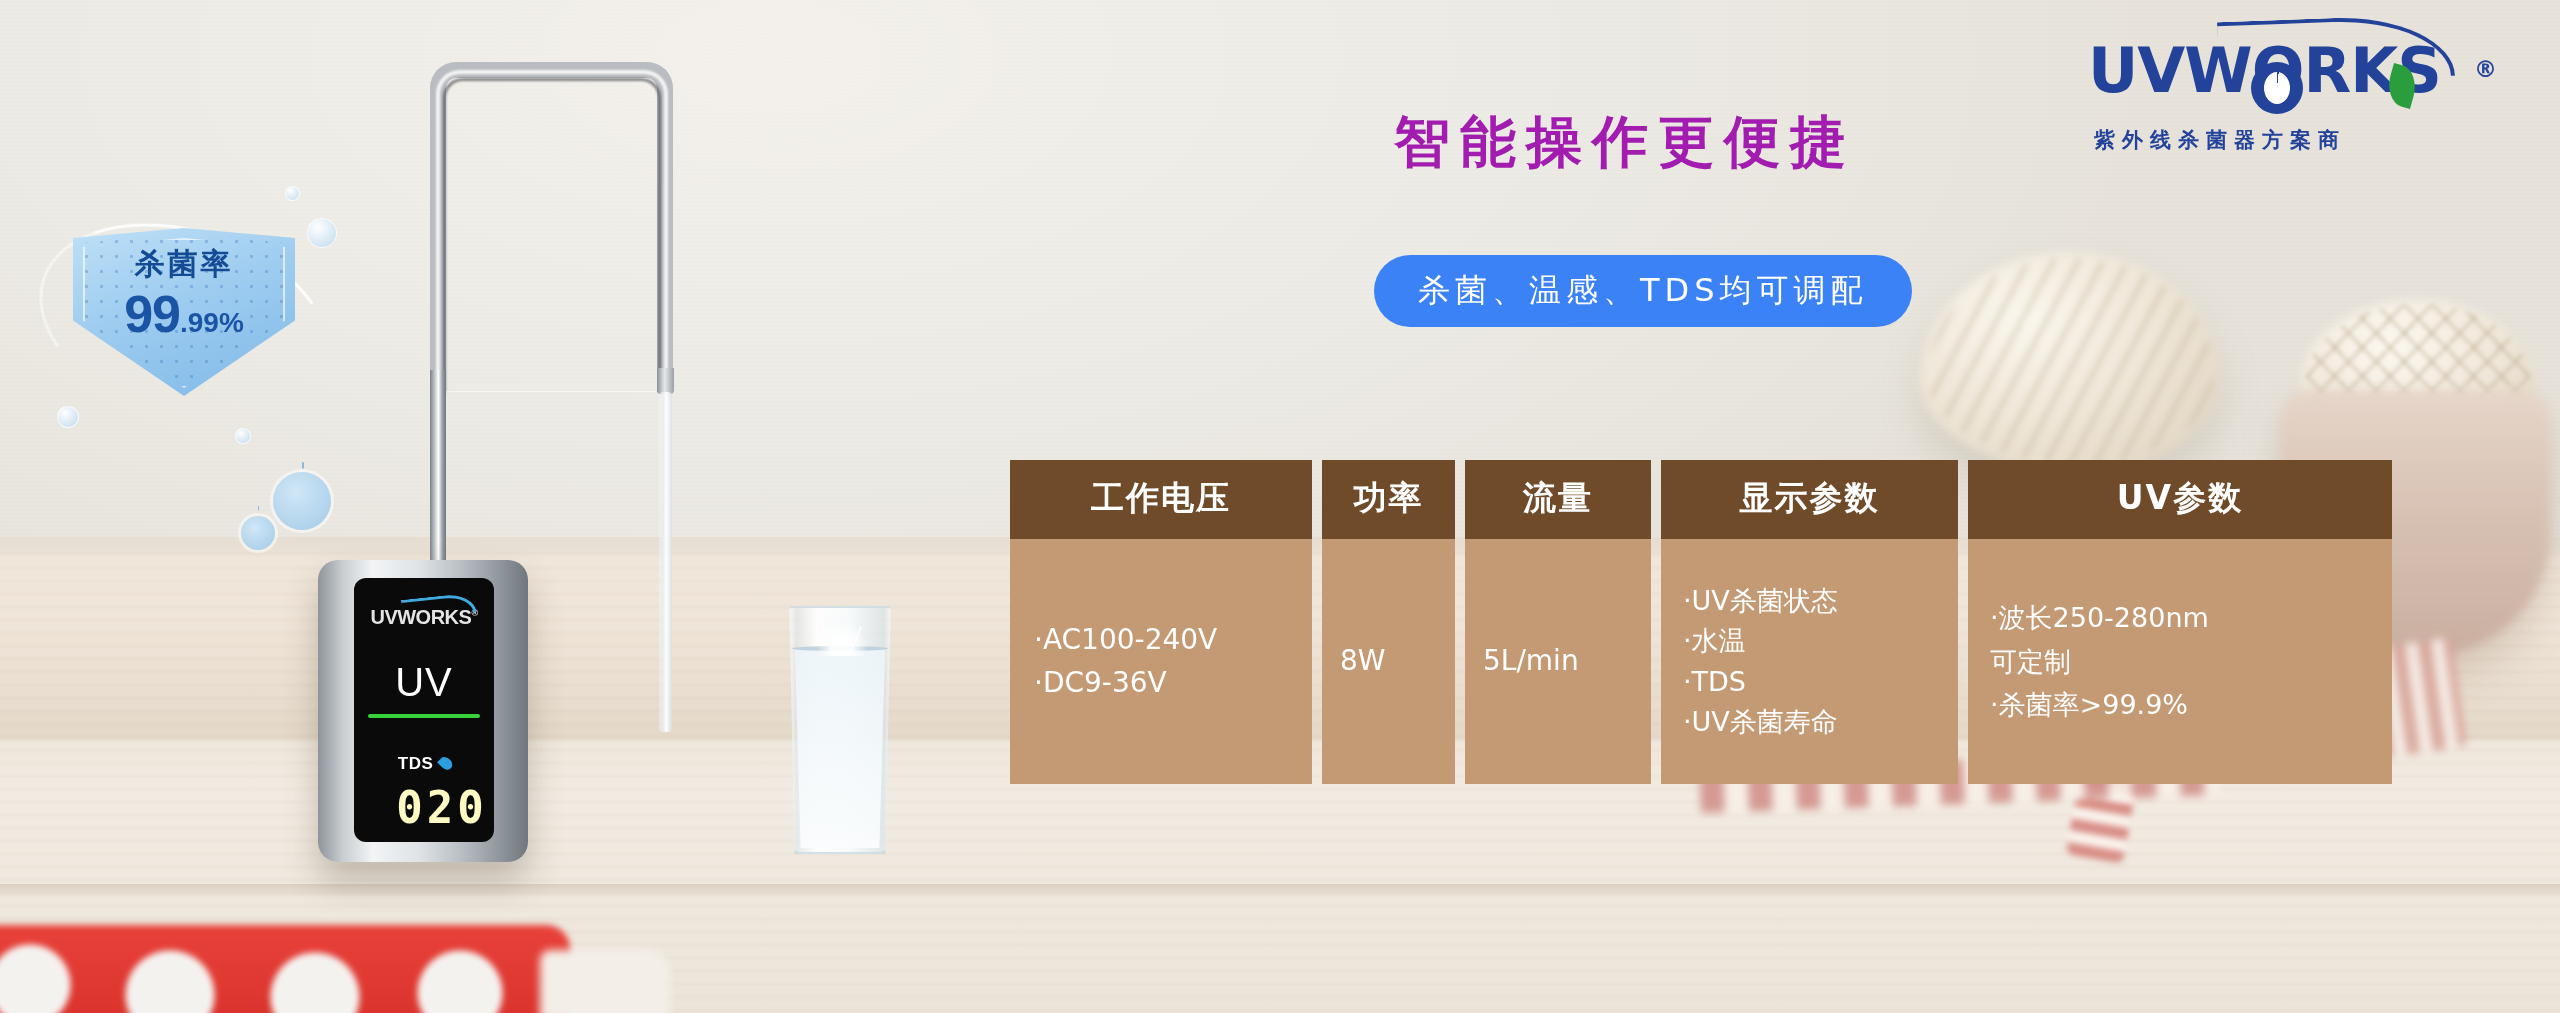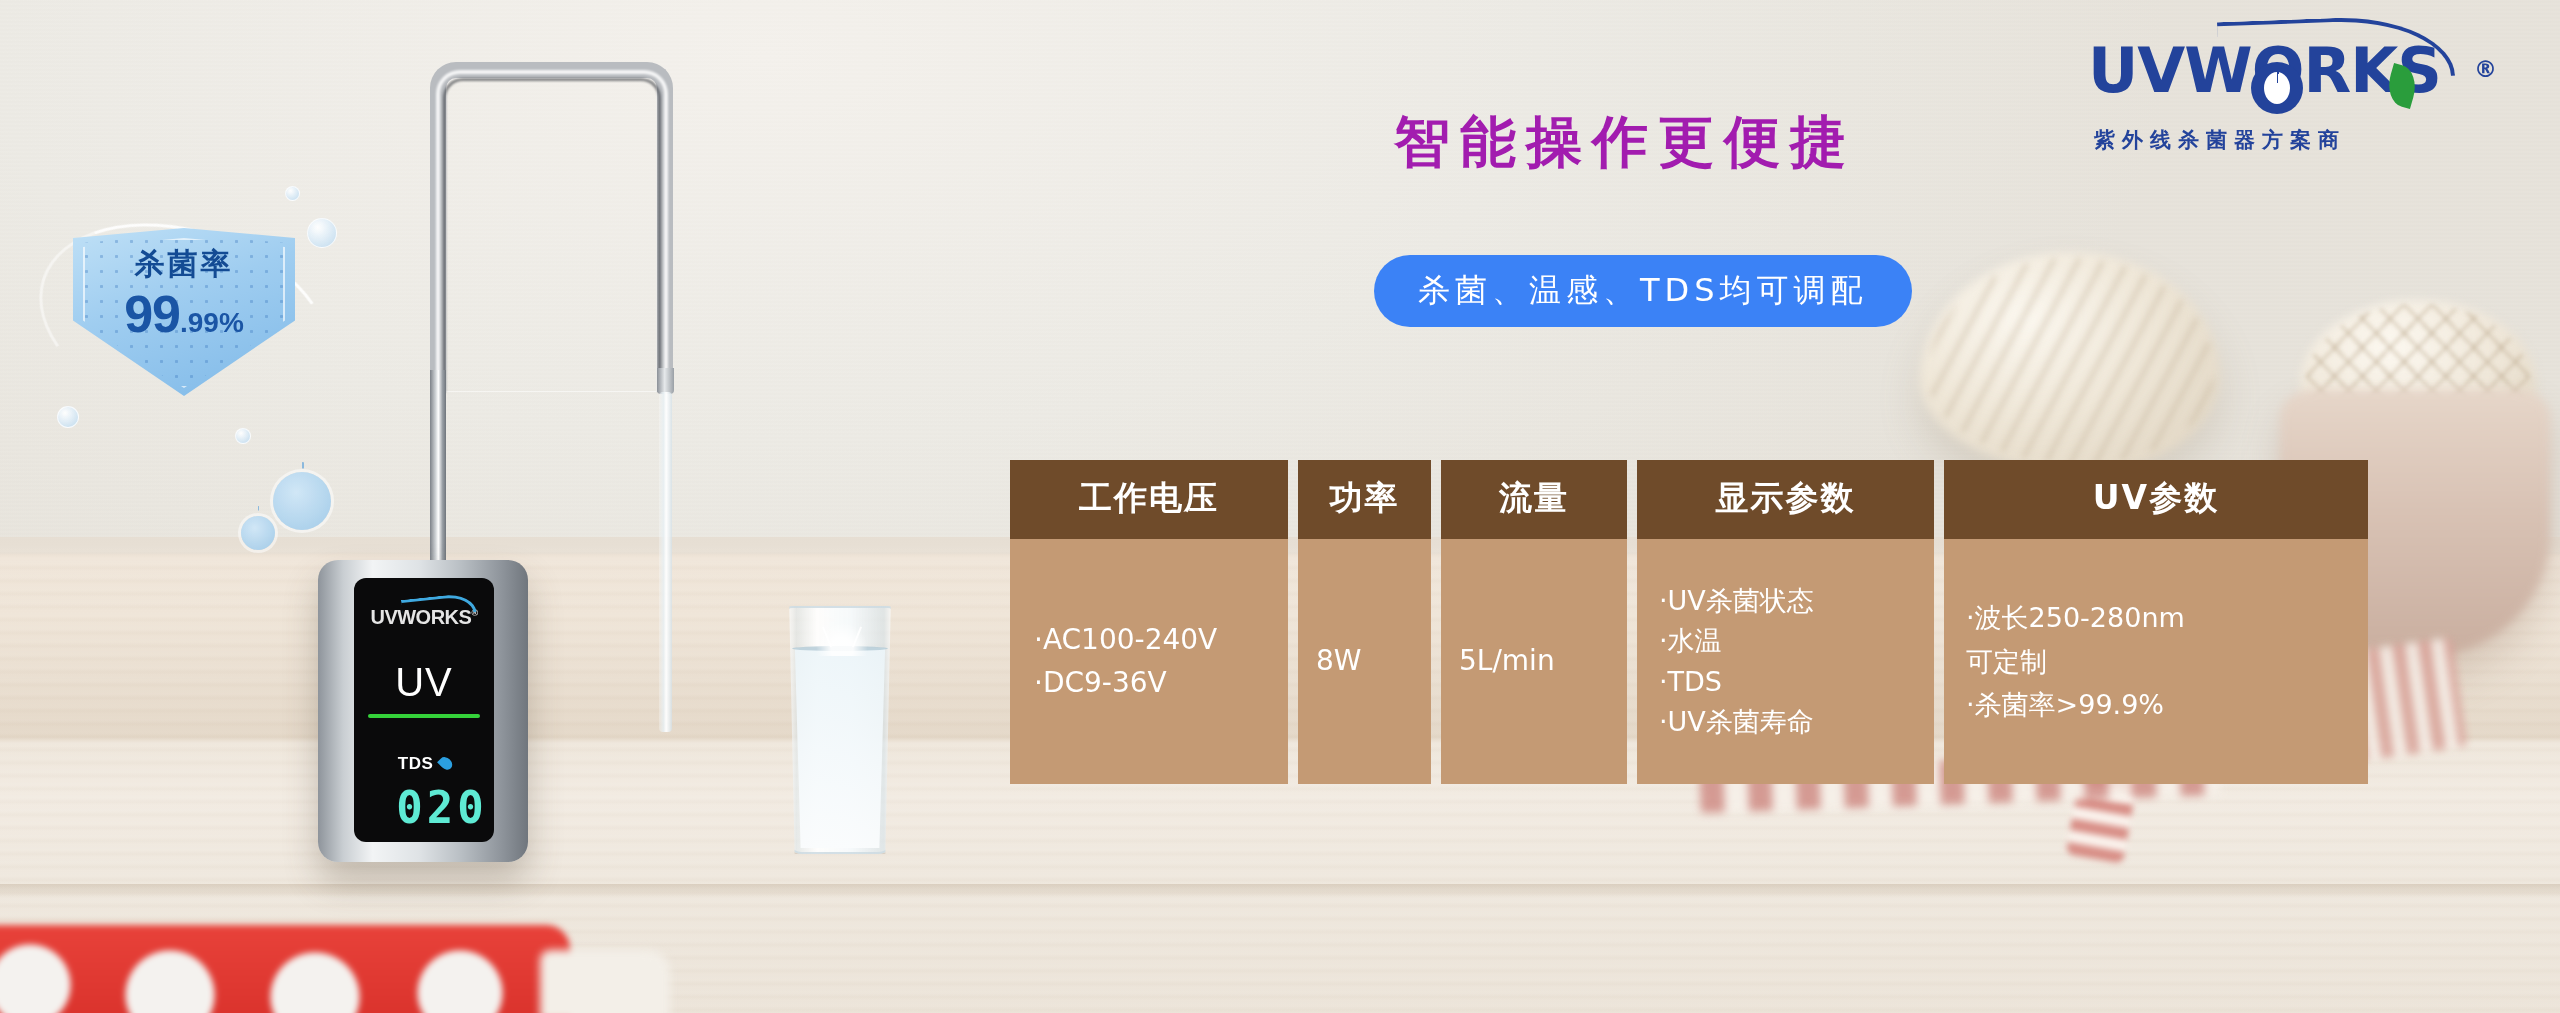--- a/index.html
+++ b/index.html
@@ -221,21 +221,21 @@
     letter-spacing: .5px;
   }
   .drop {
     display: inline-block; width: 11px; height: 14px; margin-left: 6px;
     background: #2b9fe0;
     border-radius: 0 50% 50% 50%;
     transform: rotate(-45deg) translateY(2px);
   }
   .dev-digits {
     position: absolute; left: 0; right: 0; top: 204px;
-    text-align: center; color: #5eead4;
+    text-align: center; color: #fef9c3;
     font-family: "DejaVu Sans Mono", "Liberation Mono", monospace;
     font-size: 44px; font-weight: 700; letter-spacing: 4px; padding-left: 36px;
   }
 
   
   .glass {
     position: absolute; left: 786px; top: 606px;
     width: 108px; height: 248px;
     border-radius: 6px 6px 16px 16px;
     background: linear-gradient(90deg,
@@ -423,21 +423,21 @@
     color: #ffffff;
     min-height: 245px;
     padding: 18px 18px;
     display: flex; flex-direction: column; justify-content: center;
     font-size: 28px; line-height: 1.52;
     font-family: "DejaVu Sans", "Liberation Sans", sans-serif;
     white-space: nowrap;
   }
   .spec-body.center { align-items: flex-start; }
   .spec-body .line { display: block; }
-  .col-volt   .spec-head, .col-volt   .spec-body { width: 278px; }
+  .col-volt   .spec-head, .col-volt   .spec-body { width: 302px; }
   .col-power  .spec-head, .col-power  .spec-body { width: 133px; }
   .col-flow   .spec-head, .col-flow   .spec-body { width: 186px; }
   .col-disp   .spec-head, .col-disp   .spec-body { width: 297px; }
   .col-uv     .spec-head, .col-uv     .spec-body { width: 424px; }
   .col-volt .spec-body { padding-left: 24px; }
   .col-disp .spec-body { padding-left: 22px; font-size: 27px; line-height: 1.5; }
   .col-uv   .spec-body { padding-left: 22px; font-size: 27px; line-height: 1.62; }
 </style>
 </head>
 <body>

